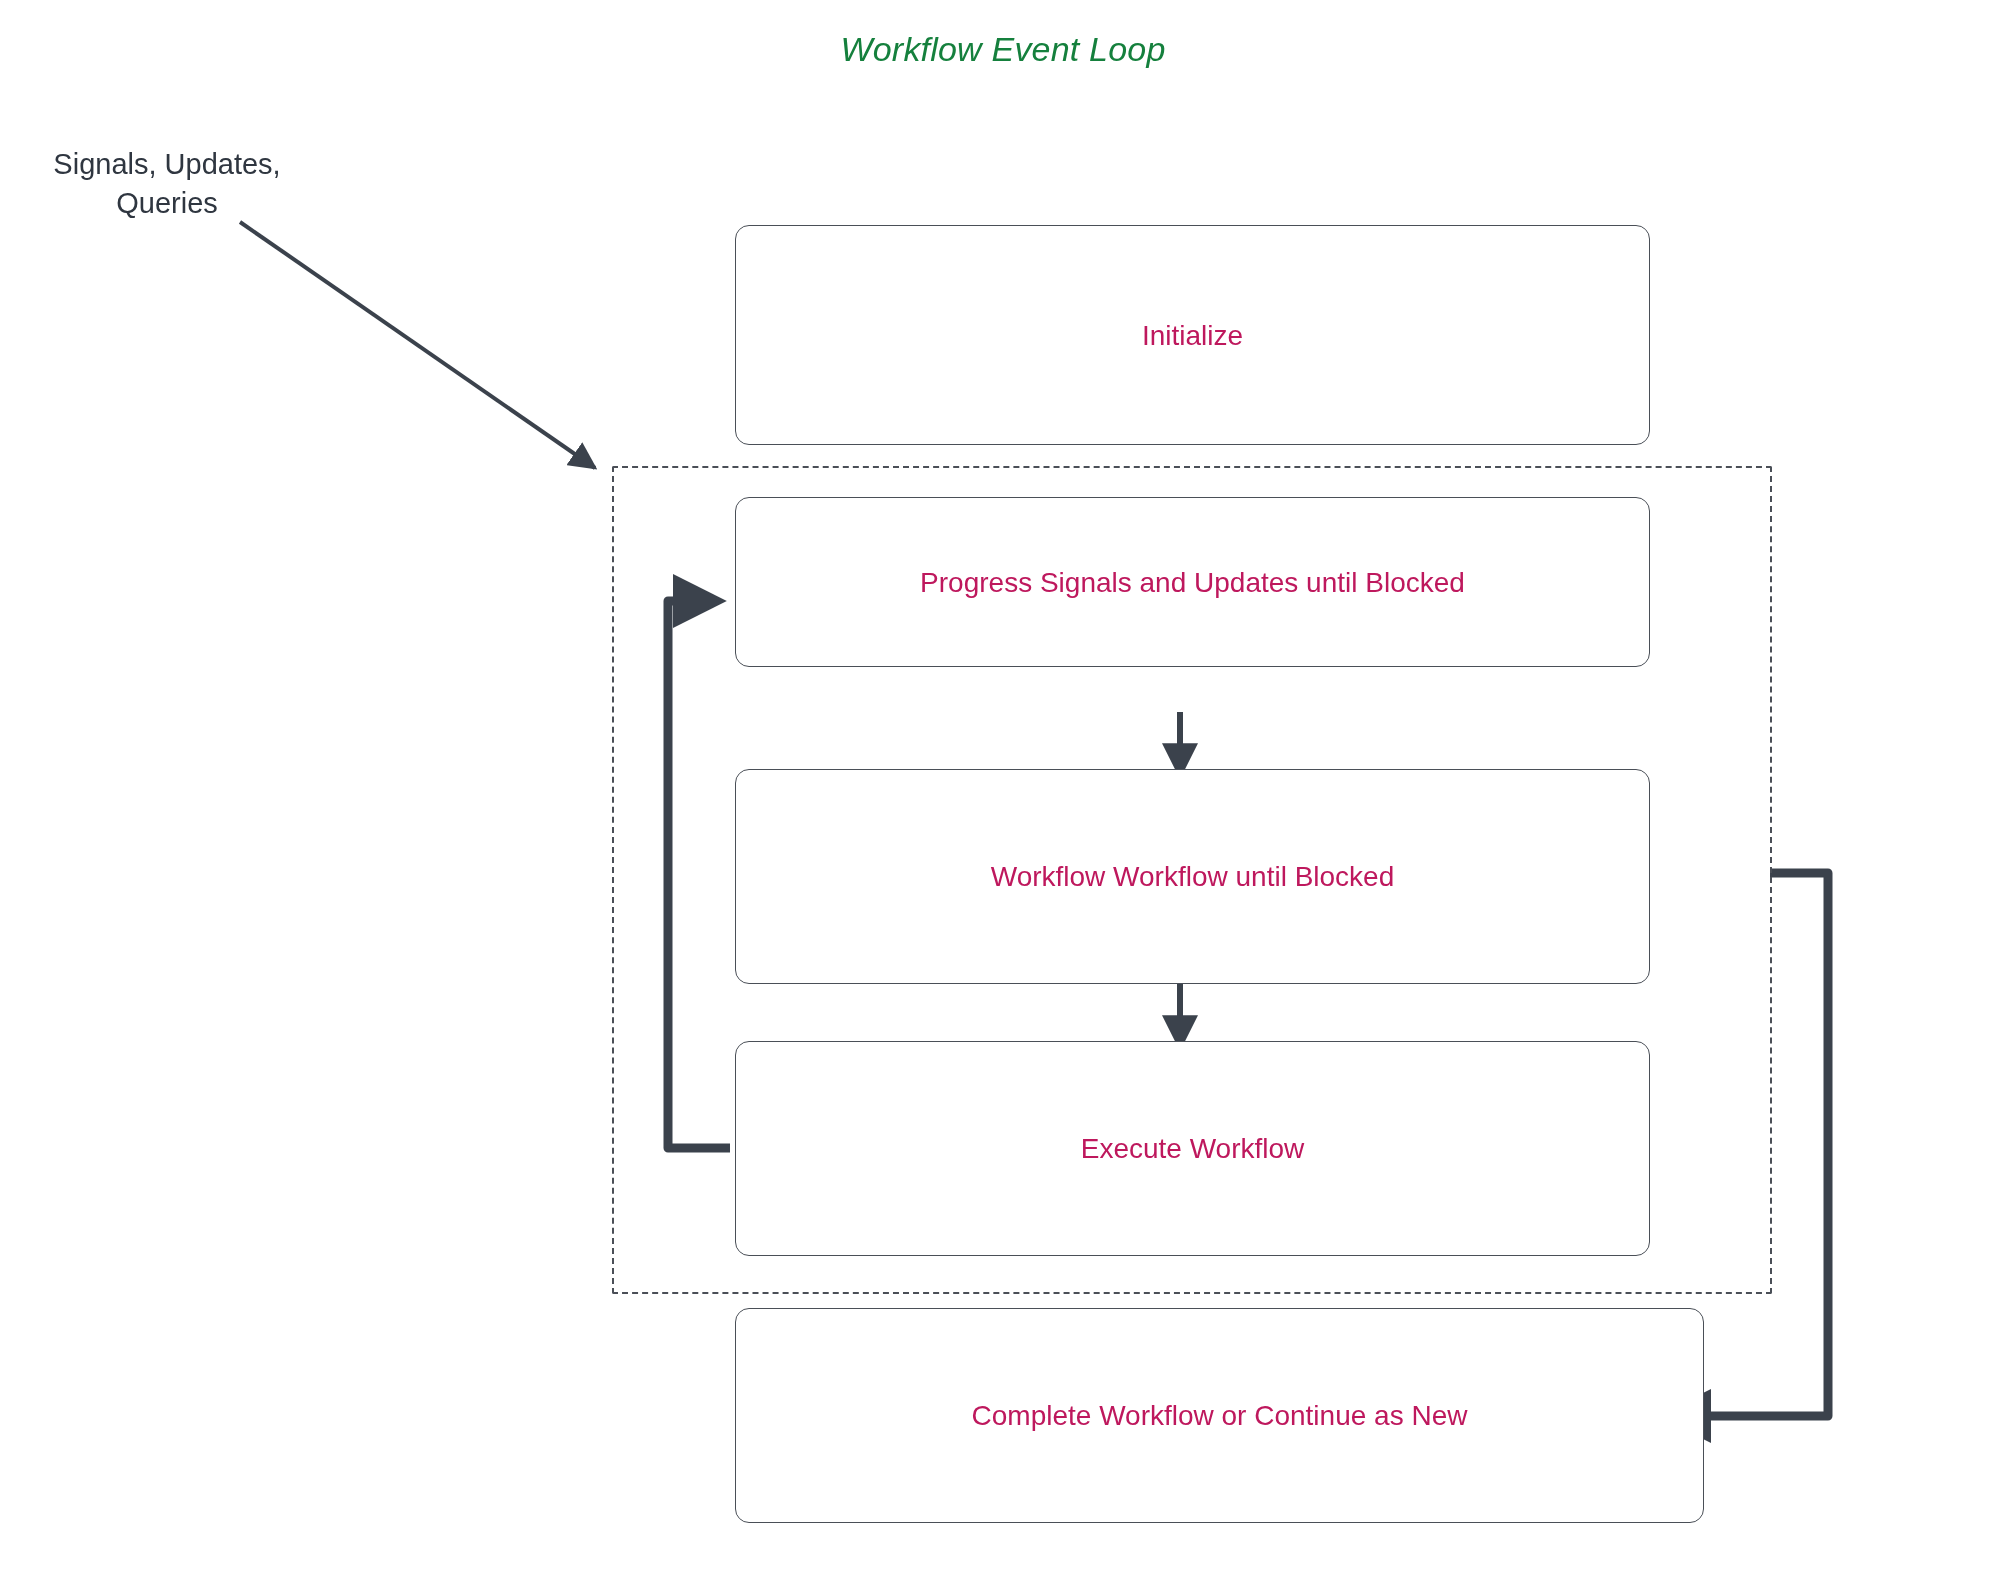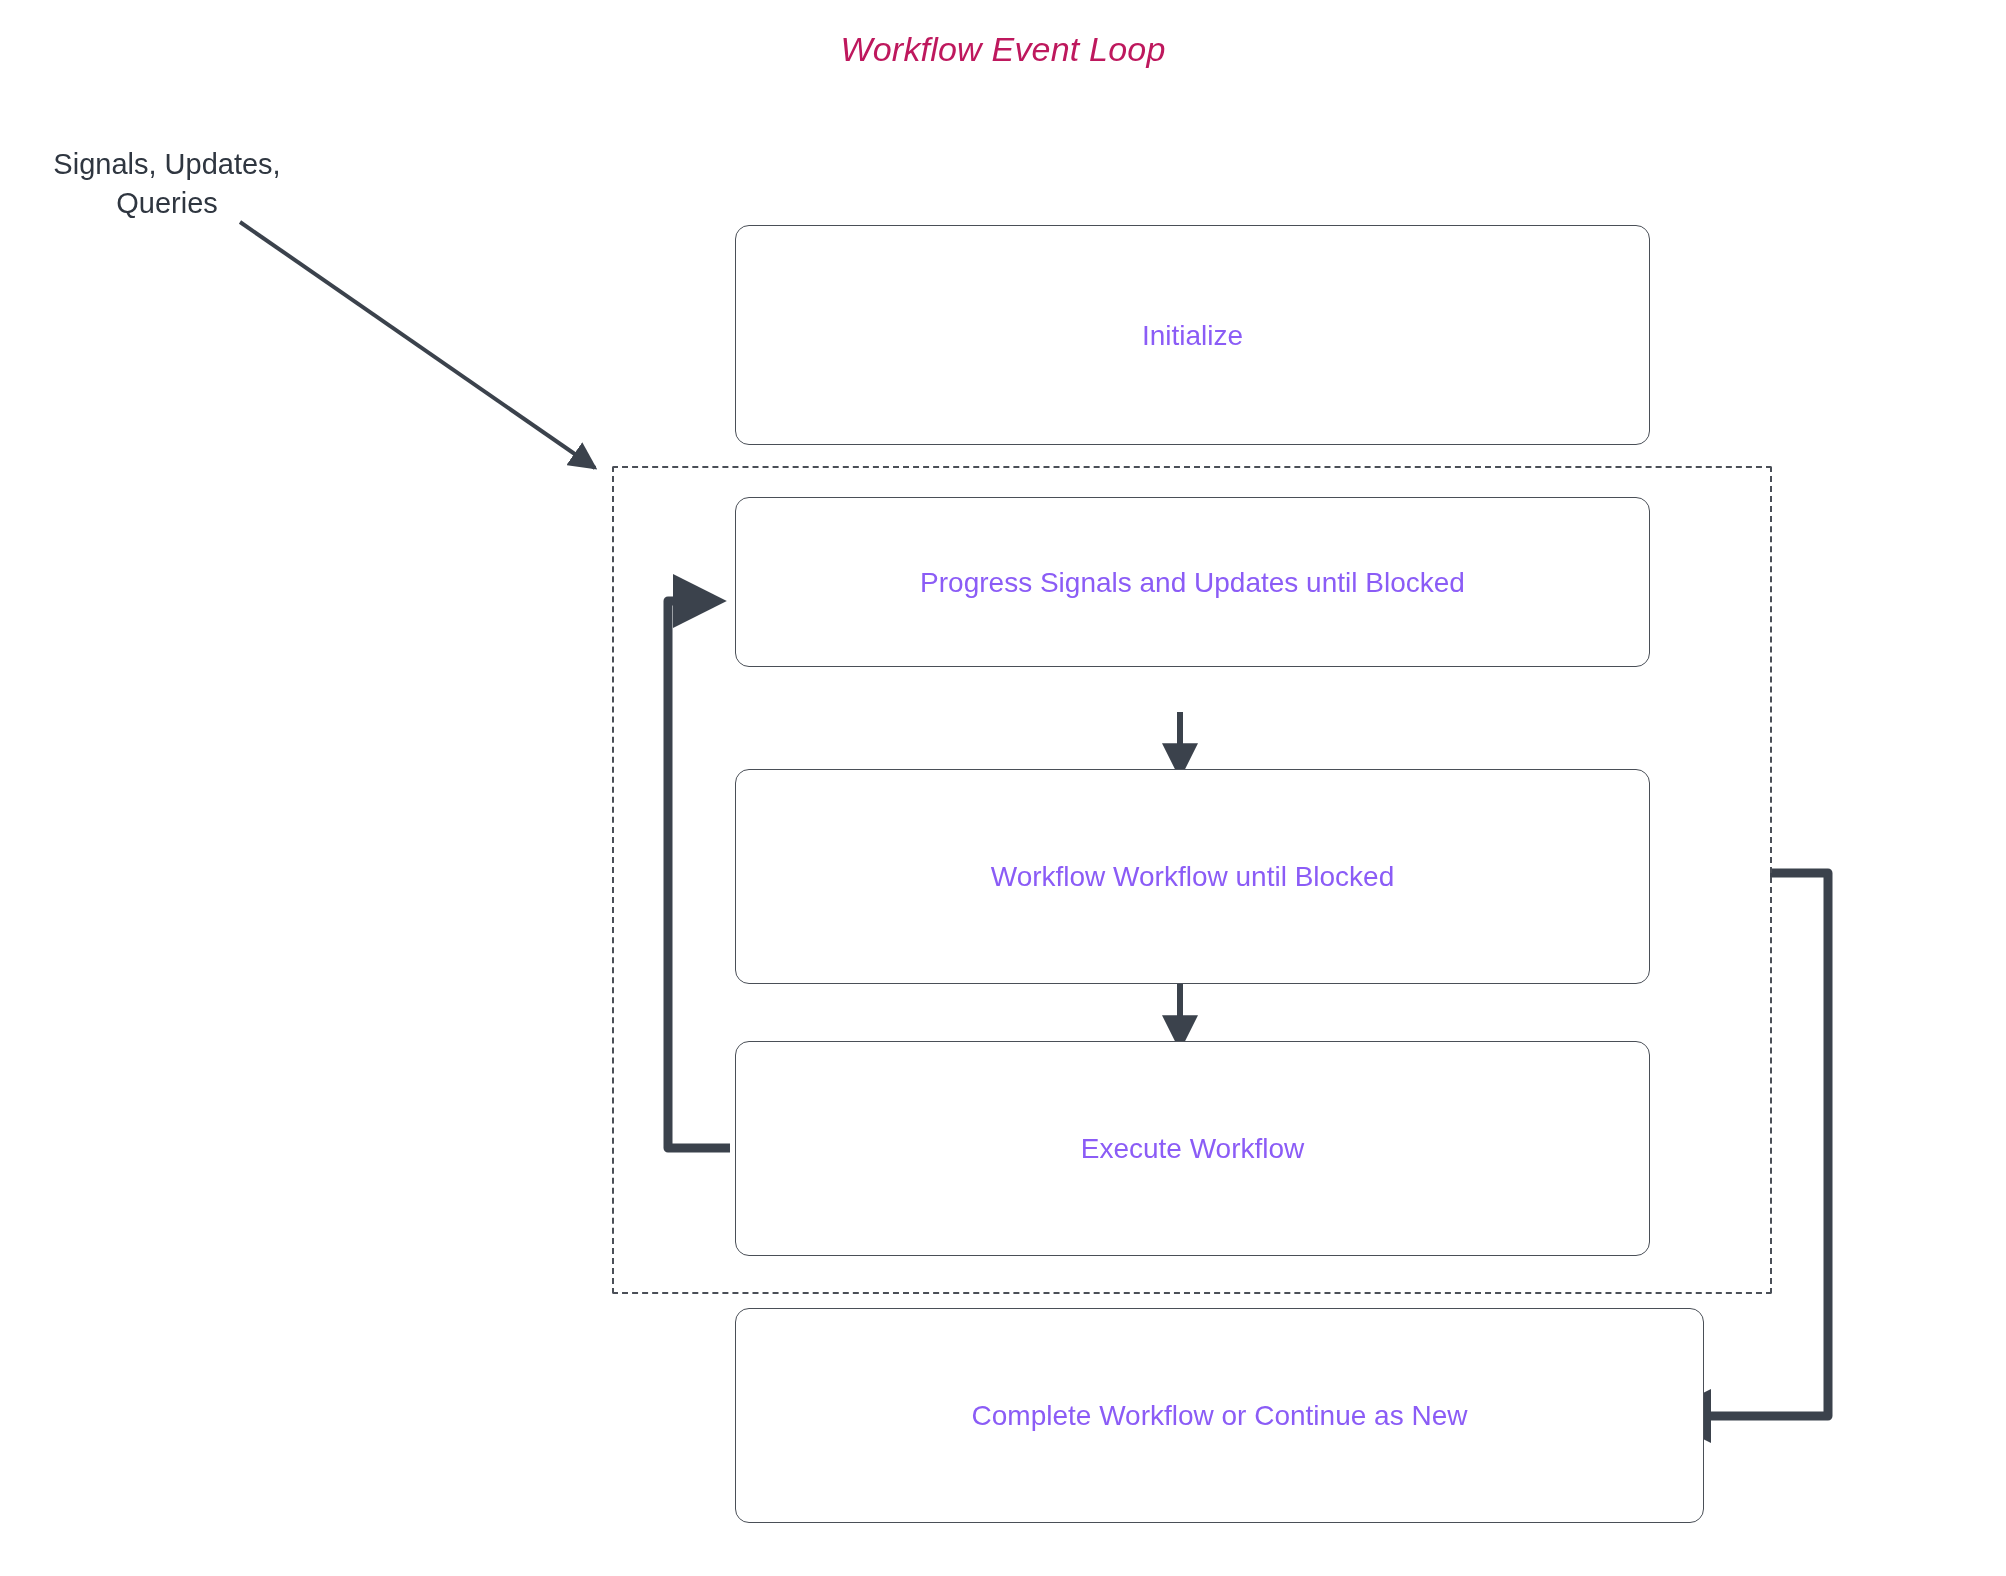--- a/index.html
+++ b/index.html
@@ -25,33 +25,33 @@
     height: 1576px;
   }
   .diagram-title {
     position: absolute;
     left: 0;
     top: 30px;
     width: 2006px;
     text-align: center;
     font-size: 34px;
     font-style: italic;
-    color: #be185d;
+    color: #15803d;
     letter-spacing: 0.2px;
   }
   .node {
     position: absolute;
     box-sizing: border-box;
     border: 1.6px solid #4a4f57;
     border-radius: 14px;
     background: #ffffff;
     display: flex;
     align-items: center;
     justify-content: center;
-    color: #8b5cf6;
+    color: #be185d;
     font-size: 28px;
     text-align: center;
     padding: 0 20px;
   }
   .node-label {
     display: block;
     line-height: 1.25;
   }
   .loop-box {
     position: absolute;

